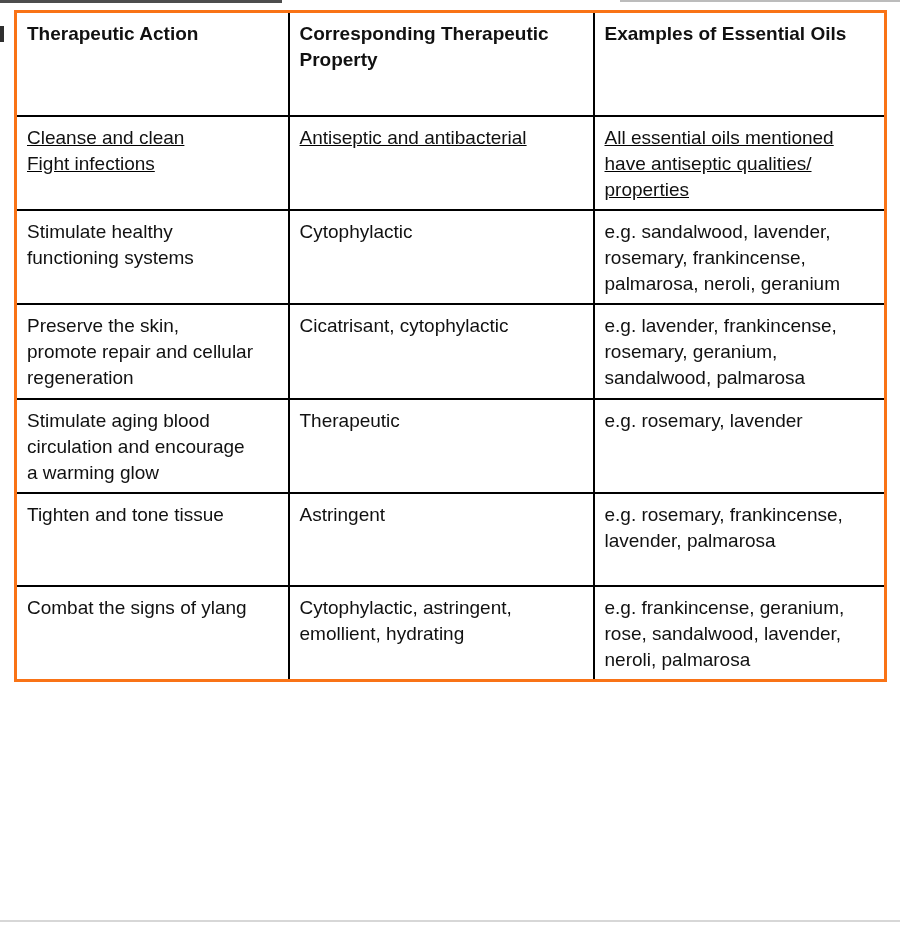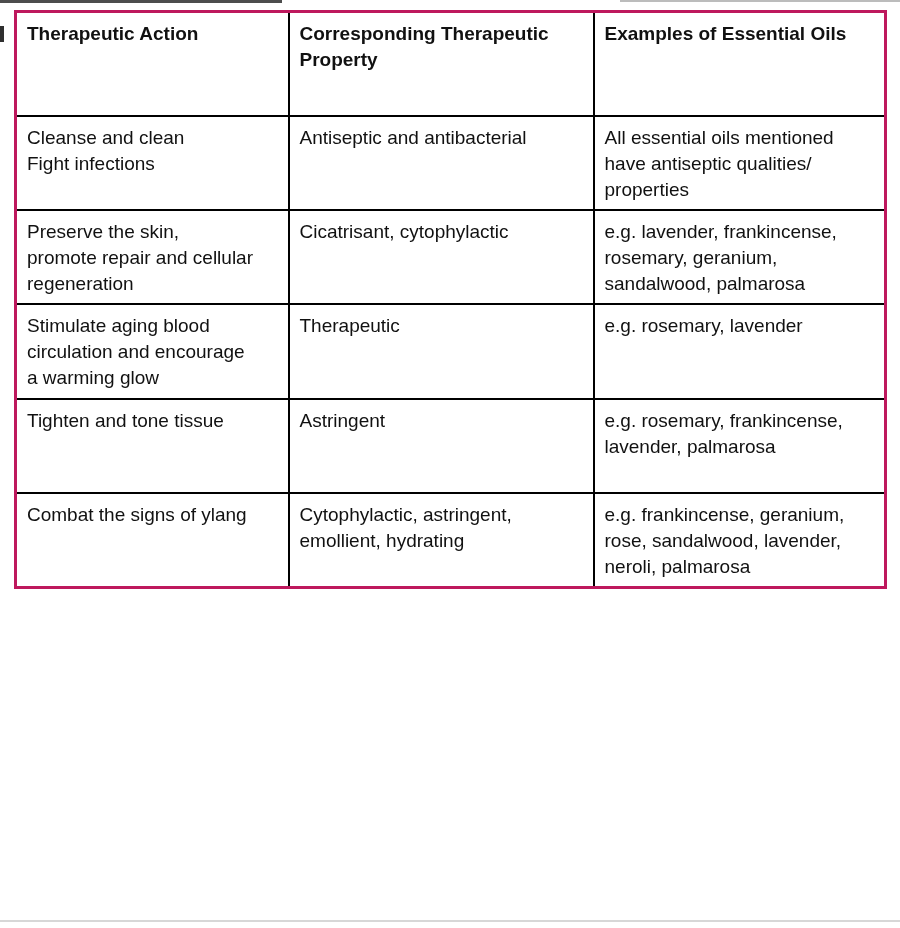--- a/index.html
+++ b/index.html
@@ -32,39 +32,39 @@
     position: absolute; left: 0; top: 920px;
     width: 900px; height: 2px; background: #d7d7d7;
   }
   table.oils {
     position: absolute;
     left: 14px;
     top: 10px;
     width: 870px;
     border-collapse: collapse;
     table-layout: fixed;
-    border: 3px solid #be185d;
+    border: 3px solid #f97316;
   }
   table.oils th,
   table.oils td {
     border: 2px solid #000000;
     vertical-align: top;
     text-align: left;
     padding: 8px 10px 6px 10px;
     font-size: 19px;
     line-height: 26px;
     color: #111111;
     white-space: pre-line;
     overflow: hidden;
   }
   table.oils th { font-weight: bold; }
   table.oils td { font-weight: normal; }
 
   thead tr            { height: 104px; }
-  tbody tr:nth-child(1) { height: 94px; }
+  tbody tr:nth-child(1) { height: 94px; text-decoration: underline; }
   tbody tr:nth-child(2) { height: 66px; }
   tbody tr:nth-child(3) { height: 95px; }
   tbody tr:nth-child(4) { height: 94px; }
   tbody tr:nth-child(5) { height: 93px; }
   tbody tr:nth-child(6) { height: 67px; }
   tbody tr:nth-child(7) { height: 91px; }
   tbody tr:nth-child(8) { height: 97px; }
   tbody tr:nth-child(9) { height: 93px; }
 </style>
 </head>
@@ -94,20 +94,28 @@
     <tbody>
       <tr>
         <td>Cleanse and clean
 Fight infections</td>
         <td>Antiseptic and antibacterial</td>
         <td>All essential oils mentioned
 have antiseptic qualities/
 properties</td>
       </tr>
       <tr>
+        <td>Stimulate healthy
+functioning systems</td>
+        <td>Cytophylactic</td>
+        <td>e.g. sandalwood, lavender,
+rosemary, frankincense,
+palmarosa, neroli, geranium</td>
+      </tr>
+      <tr>
         <td>Preserve the skin,
 promote repair and cellular
 regeneration</td>
         <td>Cicatrisant, cytophylactic</td>
         <td>e.g. lavender, frankincense,
 rosemary, geranium,
 sandalwood, palmarosa</td>
       </tr>
       <tr>
         <td>Stimulate aging blood

